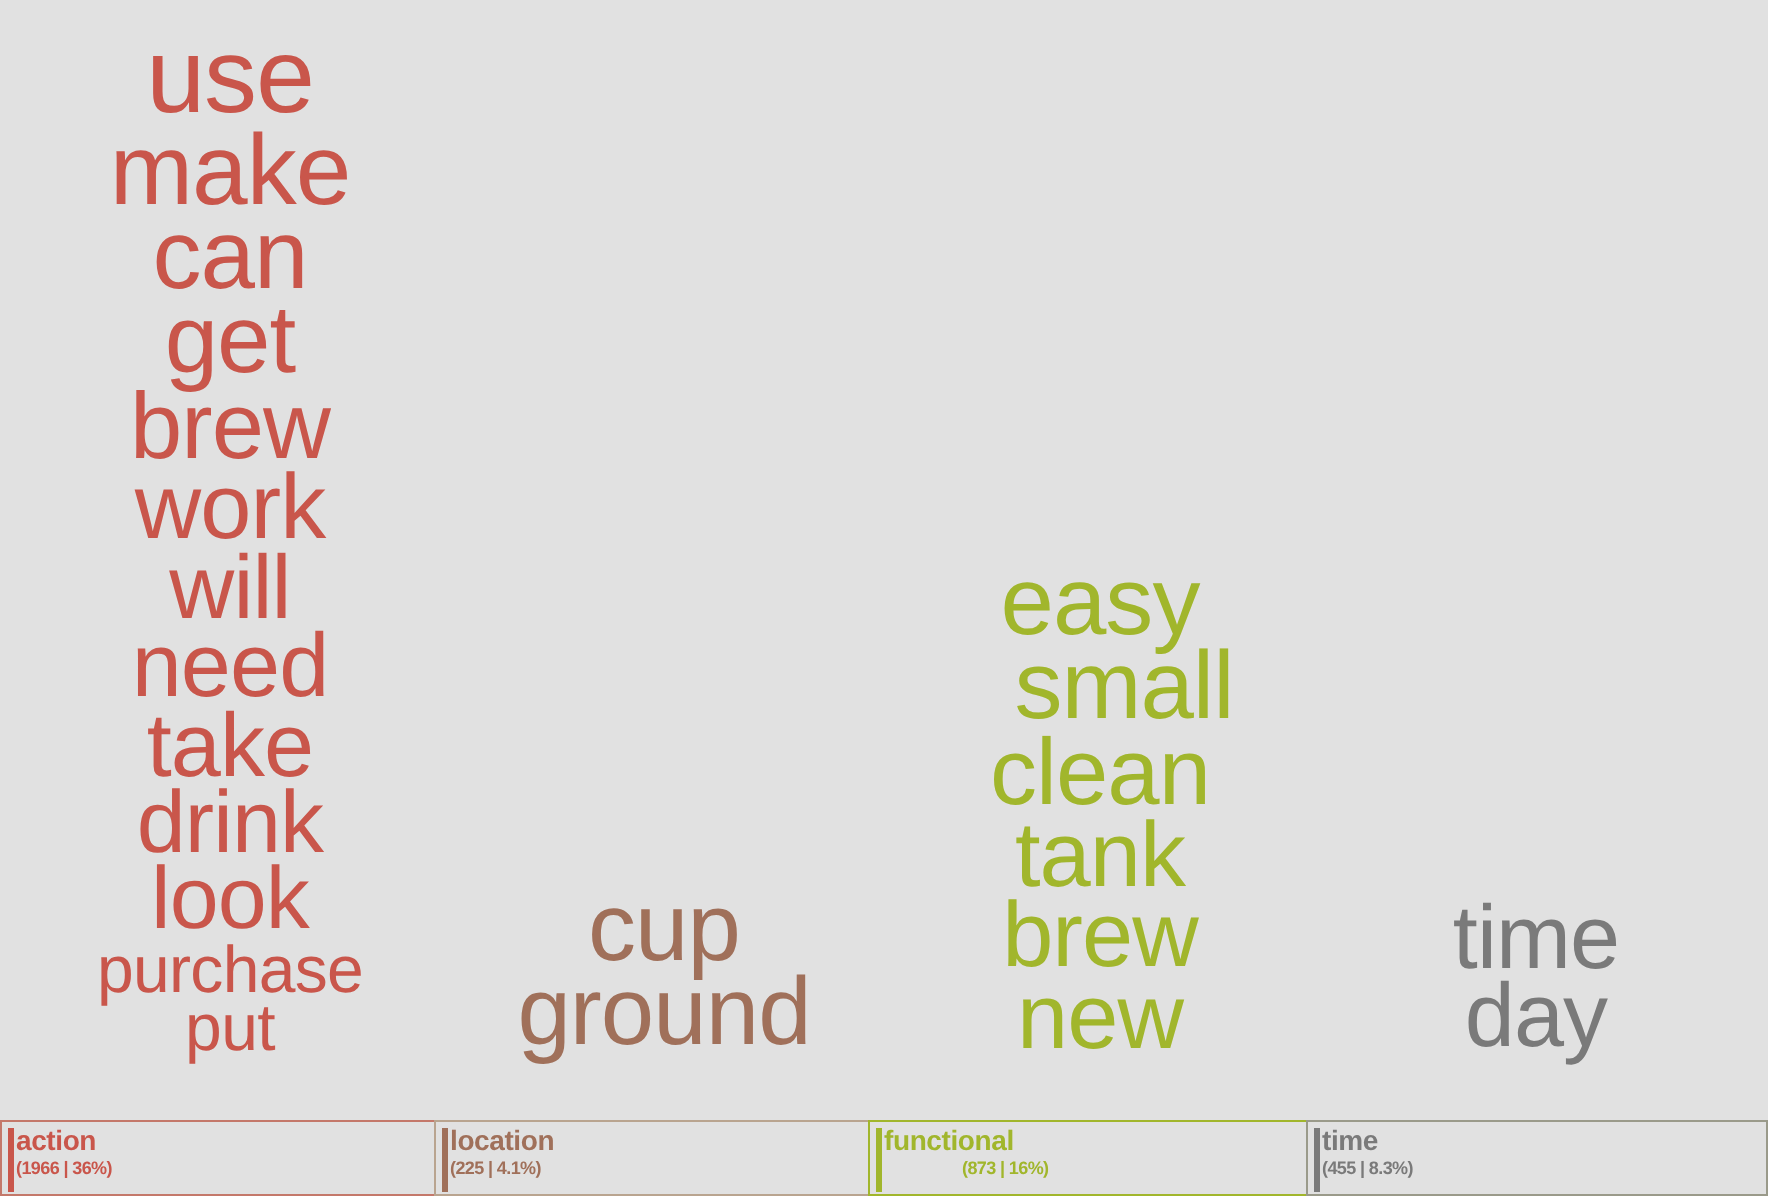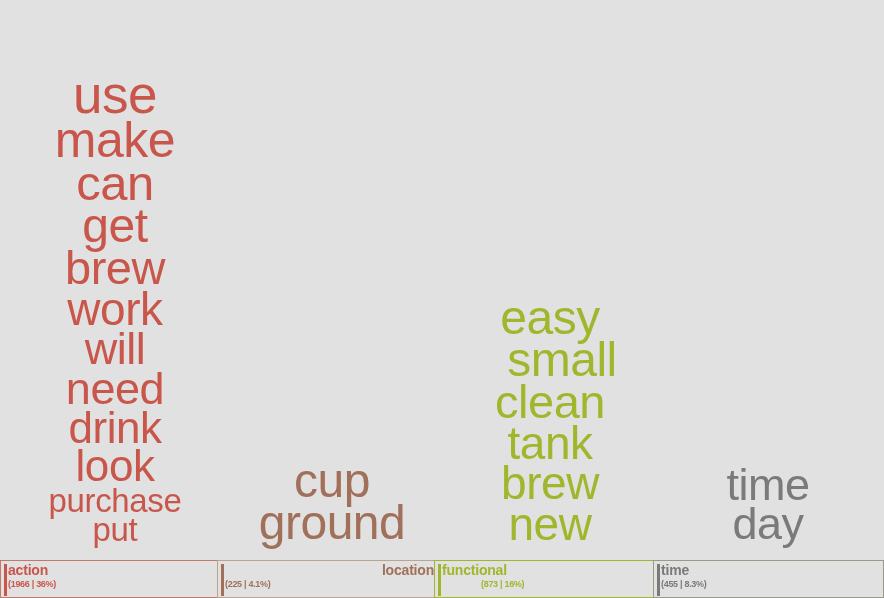--- a/index.html
+++ b/index.html
@@ -17,21 +17,21 @@
     position: relative;
     width: 884px;
     height: 598px;
     background: #e1e1e1;
     overflow: hidden;
   }
   
   #cloud {
     position: absolute;
     left: 0;
-    top: 16px;
+    top: 0;
     width: 884px;
     height: 560px;
     overflow: hidden;
   }
   .wordcol {
     position: absolute;
     display: flex;
     flex-direction: column;
     align-items: center;
   }
@@ -94,20 +94,21 @@
   <div id="cloud">
       <div class="wordcol" style="left: 0px; width: 884px; bottom: 32px; align-items: center; transform: translateX(-327px); color: rgb(201, 86, 75);">
         <span class="word" style="font-size: 53px;">use</span>
         <span class="word" style="font-size: 50px;">make</span>
         <span class="word" style="font-size: 49px;">can</span>
         <span class="word" style="font-size: 48px;">get</span>
         <span class="word" style="font-size: 47px;">brew</span>
         <span class="word" style="font-size: 46px;">work</span>
         <span class="word" style="font-size: 45px;">will</span>
         <span class="word" style="font-size: 45px;">need</span>
+        <span class="word" style="font-size: 45px;">take</span>
         <span class="word" style="font-size: 44px;">drink</span>
         <span class="word" style="font-size: 44px;">look</span>
         <span class="word" style="font-size: 33px;">purchase</span>
         <span class="word" style="font-size: 33px;">put</span>
       </div>
       <div class="wordcol" style="left: 0px; width: 884px; bottom: 32px; align-items: center; transform: translateX(-110px); color: rgb(160, 112, 90);">
         <span class="word" style="font-size: 48px;">cup</span>
         <span class="word" style="font-size: 48px;">ground</span>
       </div>
       <div class="wordcol" style="left: 0px; width: 884px; bottom: 32px; align-items: center; transform: translateX(108px); color: rgb(161, 182, 44);">
@@ -125,21 +126,21 @@
     </div>
 
   <div id="legend">
       <div class="legend-cell" style="width: 217px; border-color: rgb(196, 120, 106);">
         <span class="tick" style="background: rgb(201, 86, 75);"></span>
         <div class="legend-label" style="color: rgb(201, 86, 75);">action</div>
         <div class="legend-stats" style="color: rgb(201, 86, 75);">(1966 | 36%)</div>
       </div>
       <div class="legend-cell" style="width: 217px; border-color: rgb(185, 164, 143);">
         <span class="tick" style="background: rgb(160, 112, 90);"></span>
-        <div class="legend-label" style="color: rgb(160, 112, 90); text-align: right;">location</div>
+        <div class="legend-label" style="color: rgb(160, 112, 90);">location</div>
         <div class="legend-stats" style="color: rgb(160, 112, 90);">(225 | 4.1%)</div>
       </div>
       <div class="legend-cell" style="width: 219px; border-color: rgb(161, 182, 44);">
         <span class="tick" style="background: rgb(161, 182, 44);"></span>
         <div class="legend-label" style="color: rgb(161, 182, 44);">functional</div>
         <div class="legend-stats" style="color: rgb(161, 182, 44); margin-left: 39px;">(873 | 16%)</div>
       </div>
       <div class="legend-cell" style="width: 231px; border-color: rgb(154, 154, 138);">
         <span class="tick" style="background: rgb(122, 122, 122);"></span>
         <div class="legend-label" style="color: rgb(122, 122, 122);">time</div>

